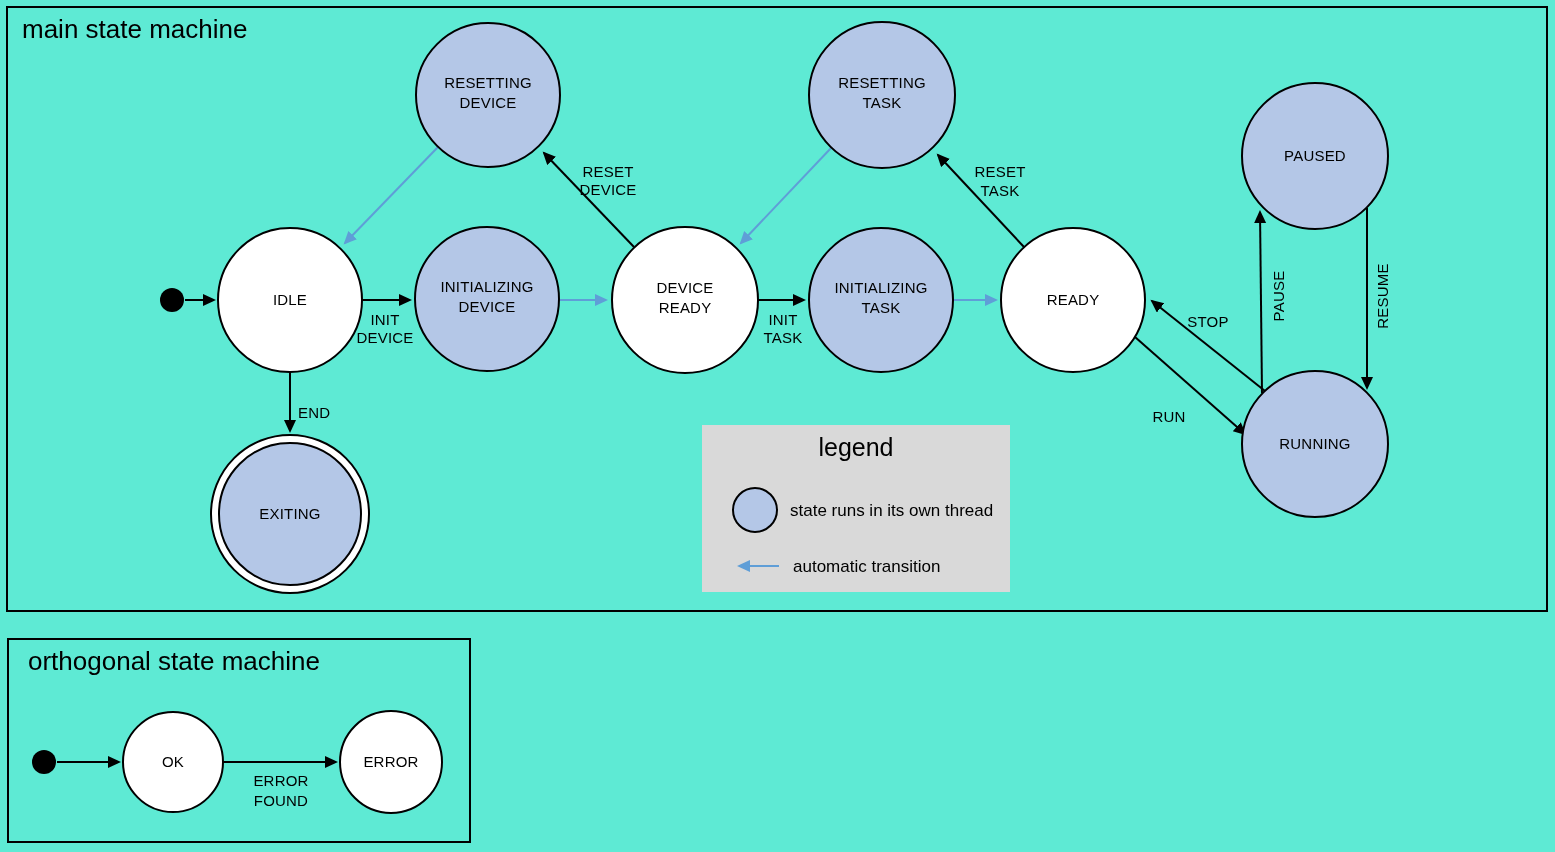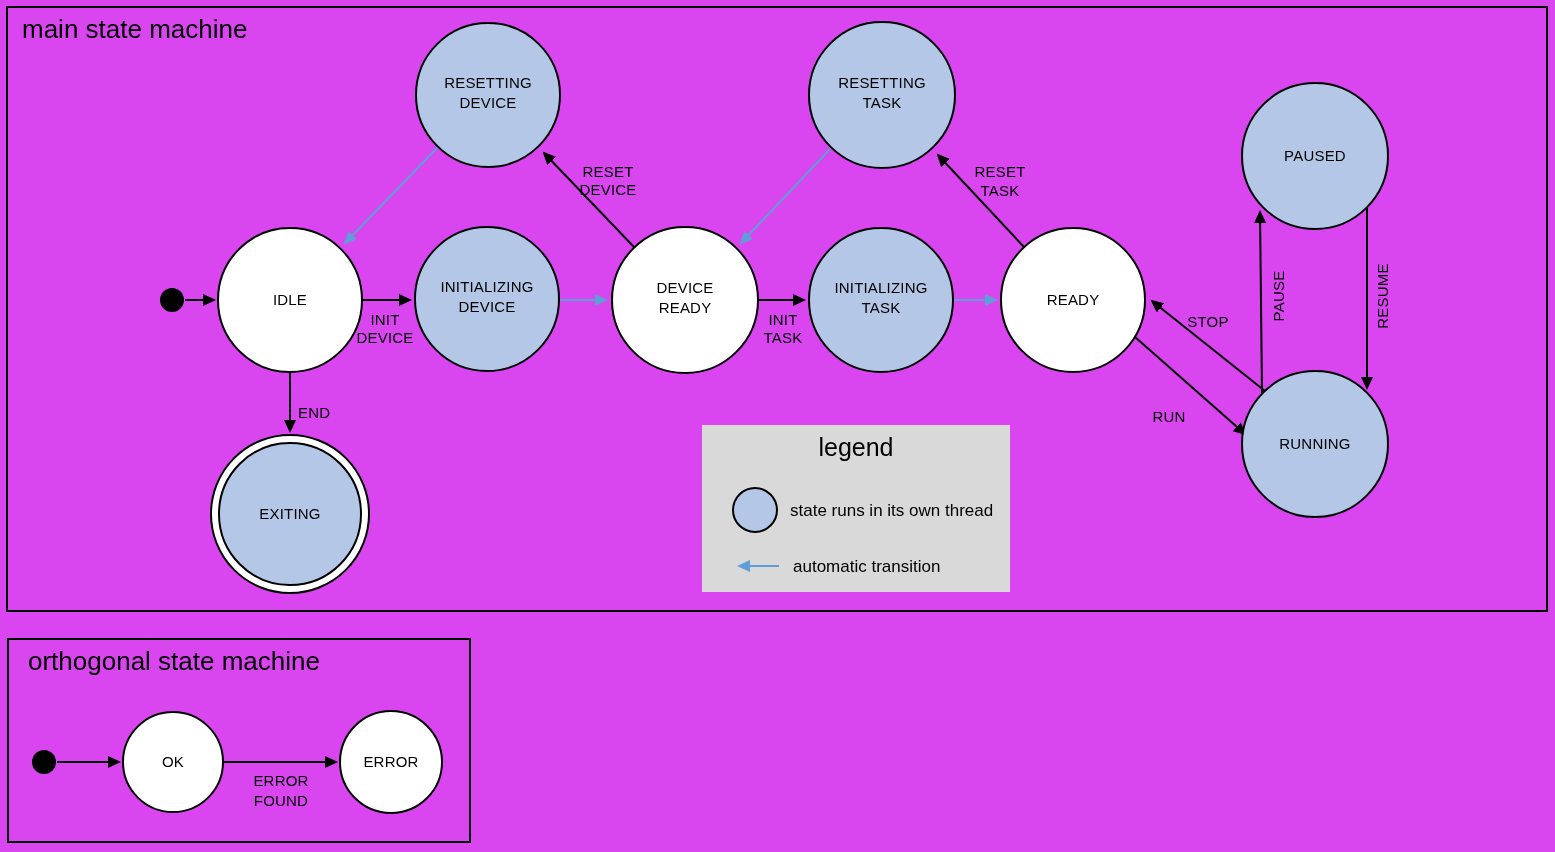--- a/index.html
+++ b/index.html
@@ -1,20 +1,20 @@
 <!DOCTYPE html>
 <html><head>
 <meta charset="utf-8">
 <style>
   html, body { margin: 0; padding: 0; background: #ffffff; }
   .stage {
     position: relative;
     width: 1555px;
     height: 852px;
-    background: #d946ef;
+    background: #5eead4;
     font-family: "Liberation Sans", sans-serif;
     overflow: hidden;
   }
   svg { display: block; }
   text { fill: #000000; }
   .frame-title { font-size: 26px; }
   .legend-title { font-size: 25px; }
   .state-label { font-size: 15px; letter-spacing: 0.2px; }
   .trans-label { font-size: 15px; letter-spacing: 0.2px; }
   .legend-text { font-size: 17px; }

